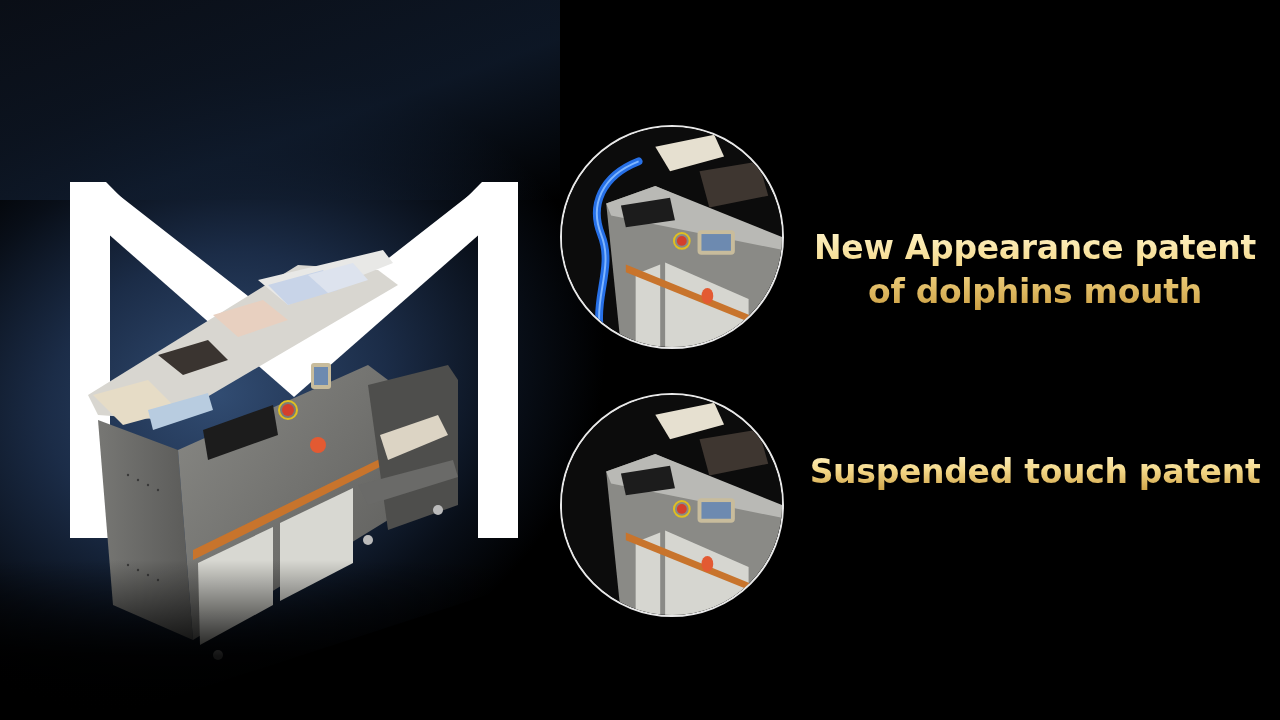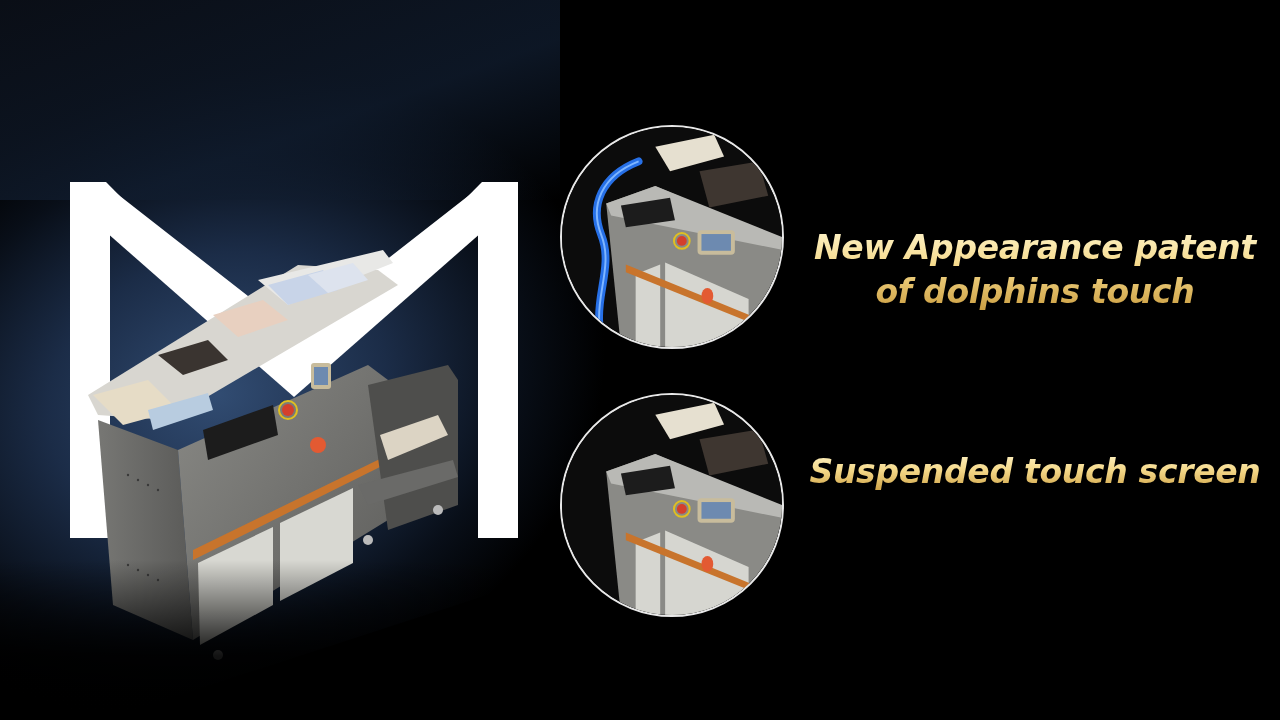--- a/index.html
+++ b/index.html
@@ -1,17 +1,17 @@
 <!DOCTYPE html>
 <html><head>
 <meta charset="utf-8">
 <style>
   html, body { margin:0; padding:0; }
   body { width:1280px; height:720px; background:#000; overflow:hidden; position:relative; font-family:"DejaVu Sans", sans-serif; }
-  .slide { position:absolute; left:0; top:0; width:1280px; height:720px; background:#000; overflow:hidden;font-style:italic; }
+  .slide { position:absolute; left:0; top:0; width:1280px; height:720px; background:#000; overflow:hidden; }
   .spotlight { position:absolute; left:-180px; top:-60px; width:820px; height:720px;
     background: radial-gradient(ellipse 60% 55% at 45% 62%, rgba(52,80,120,0.95) 0%, rgba(32,52,84,0.85) 35%, rgba(14,24,40,0.6) 62%, rgba(0,0,0,0) 80%);
     transform: rotate(-18deg); }
   .spotlight2 { position:absolute; left:0; top:0; width:560px; height:200px;
     background: linear-gradient(160deg, rgba(10,14,22,1) 0%, rgba(16,28,46,0.8) 60%, rgba(0,0,0,0) 100%); }
   .floor-shadow { position:absolute; left:0; top:560px; width:620px; height:160px;
     background: linear-gradient(180deg, rgba(0,0,0,0) 0%, rgba(0,0,0,0.9) 60%, #000 100%); }
   .big-letter { position:absolute; left:70px; top:182px; width:448px; height:356px; }
   .machine { position:absolute; left:88px; top:245px; width:380px; height:420px; }
   .circle { position:absolute; width:224px; height:224px; border-radius:50%; border:2px solid #e8e8e8; overflow:hidden; background:#0b0b0b; box-sizing:border-box; }
@@ -136,18 +136,18 @@
       <circle cx="122" cy="116" r="5" fill="#d4402c"></circle>
         <circle cx="122" cy="116" r="8" fill="none" stroke="#e0c020" stroke-width="2"></circle>
       <rect x="138" y="105" width="38" height="25" rx="4" fill="#c8bc9c"></rect>
       <rect x="142" y="109" width="30" height="17" fill="#6d8ab0"></rect>
       <ellipse cx="148" cy="172" rx="6" ry="8" fill="#e35a32"></ellipse>
     </svg>
   </div>
 
   <div class="caption caption-1">
     <span>New Appearance patent</span>
-    <span>of dolphins touch</span>
+    <span>of dolphins mouth</span>
   </div>
   <div class="caption caption-2">
-    <span>Suspended touch screen</span>
+    <span>Suspended touch patent</span>
   </div>
 </div>
 
 </body></html>

